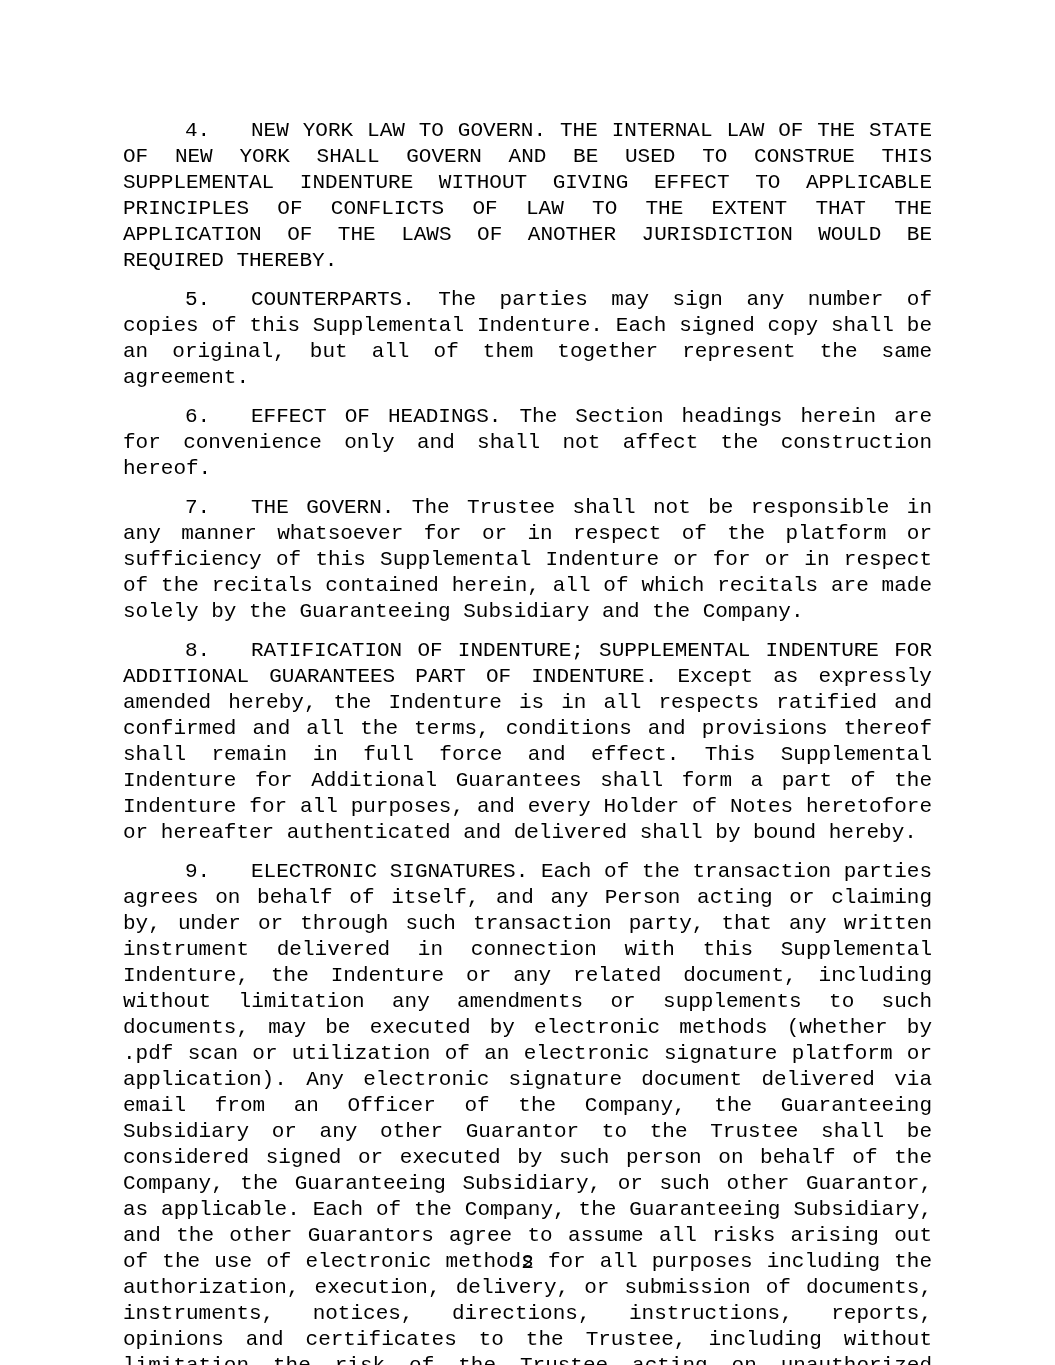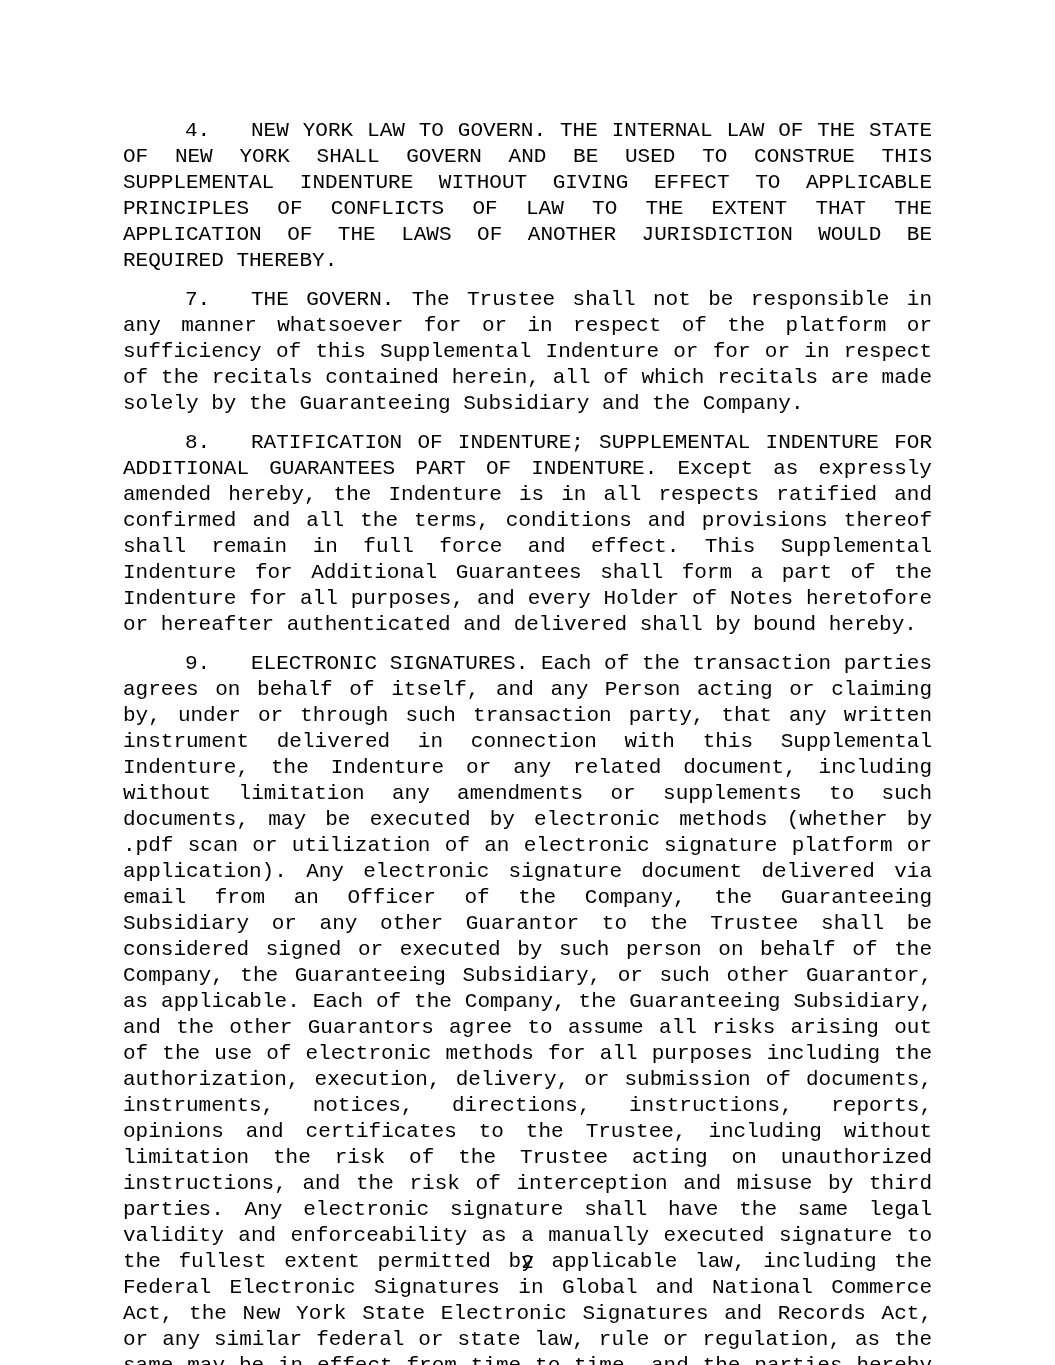--- a/index.html
+++ b/index.html
@@ -39,21 +39,23 @@
     text-indent: 0;
   }
 </style>
 </head>
 <body>
 
 <div class="page">
 
   <p class="para"><span class="pnum">4.</span><span>NEW YORK LAW TO GOVERN.</span> <span>THE INTERNAL LAW OF THE STATE OF NEW YORK SHALL GOVERN AND BE USED TO CONSTRUE THIS SUPPLEMENTAL INDENTURE WITHOUT GIVING EFFECT TO APPLICABLE PRINCIPLES OF CONFLICTS OF LAW TO THE EXTENT THAT THE APPLICATION OF THE LAWS OF ANOTHER JURISDICTION WOULD BE REQUIRED THEREBY.</span></p>
 
+  <p class="para"><span class="pnum">5.</span><span>COUNTERPARTS.</span> <span>The parties may sign any number of copies of this Supplemental Indenture. Each signed copy shall be an original, but all of them together represent the same agreement.</span></p>
 
+  <p class="para"><span class="pnum">6.</span><span>EFFECT OF HEADINGS.</span> <span>The Section headings herein are for convenience only and shall not affect the construction hereof.</span></p>
 
   <p class="para"><span class="pnum">7.</span><span>THE GOVERN.</span> <span>The Trustee shall not be responsible in any manner whatsoever for or in respect of the platform or sufficiency of this Supplemental Indenture or for or in respect of the recitals contained herein, all of which recitals are made solely by the Guaranteeing Subsidiary and the Company.</span></p>
 
   <p class="para"><span class="pnum">8.</span><span>RATIFICATION OF INDENTURE; SUPPLEMENTAL INDENTURE FOR ADDITIONAL GUARANTEES PART OF INDENTURE.</span> <span>Except as expressly amended hereby, the Indenture is in all respects ratified and confirmed and all the terms, conditions and provisions thereof shall remain in full force and effect. This Supplemental Indenture for Additional Guarantees shall form a part of the Indenture for all purposes, and every Holder of Notes heretofore or hereafter authenticated and delivered shall by bound hereby.</span></p>
 
   <p class="para"><span class="pnum">9.</span><span>ELECTRONIC SIGNATURES.</span> <span>Each of the transaction parties agrees on behalf of itself, and any Person acting or claiming by, under or through such transaction party, that any written instrument delivered in connection with this Supplemental Indenture, the Indenture or any related document, including without limitation any amendments or supplements to such documents, may be executed by electronic methods (whether by .pdf scan or utilization of an electronic signature platform or application). Any electronic signature document delivered via email from an Officer of the Company, the Guaranteeing Subsidiary or any other Guarantor to the Trustee shall be considered signed or executed by such person on behalf of the Company, the Guaranteeing Subsidiary, or such other Guarantor, as applicable. Each of the Company, the Guaranteeing Subsidiary, and the other Guarantors agree to assume all risks arising out of the use of electronic methods for all purposes including the authorization, execution, delivery, or submission of documents, instruments, notices, directions, instructions, reports, opinions and certificates to the Trustee, including without limitation the risk of the Trustee acting on unauthorized instructions, and the risk of interception and misuse by third parties. Any electronic signature shall have the same legal validity and enforceability as a manually executed signature to the fullest extent permitted by applicable law, including the Federal Electronic Signatures in Global and National Commerce Act, the New York State Electronic Signatures and Records Act, or any similar federal or state law, rule or regulation, as the same may be in effect from time to time, and the parties hereby waive any objection to the contrary. Any document accepted, executed or agreed to in conformity with such laws will be binding on all parties hereto to the same extent as if it were physically executed and each party hereby consents to the use of any third party electronic signature capture service providers as may be reasonably chosen by a signatory hereto.</span></p>
 
   <div class="page-number">2</div>
 
 </div>

